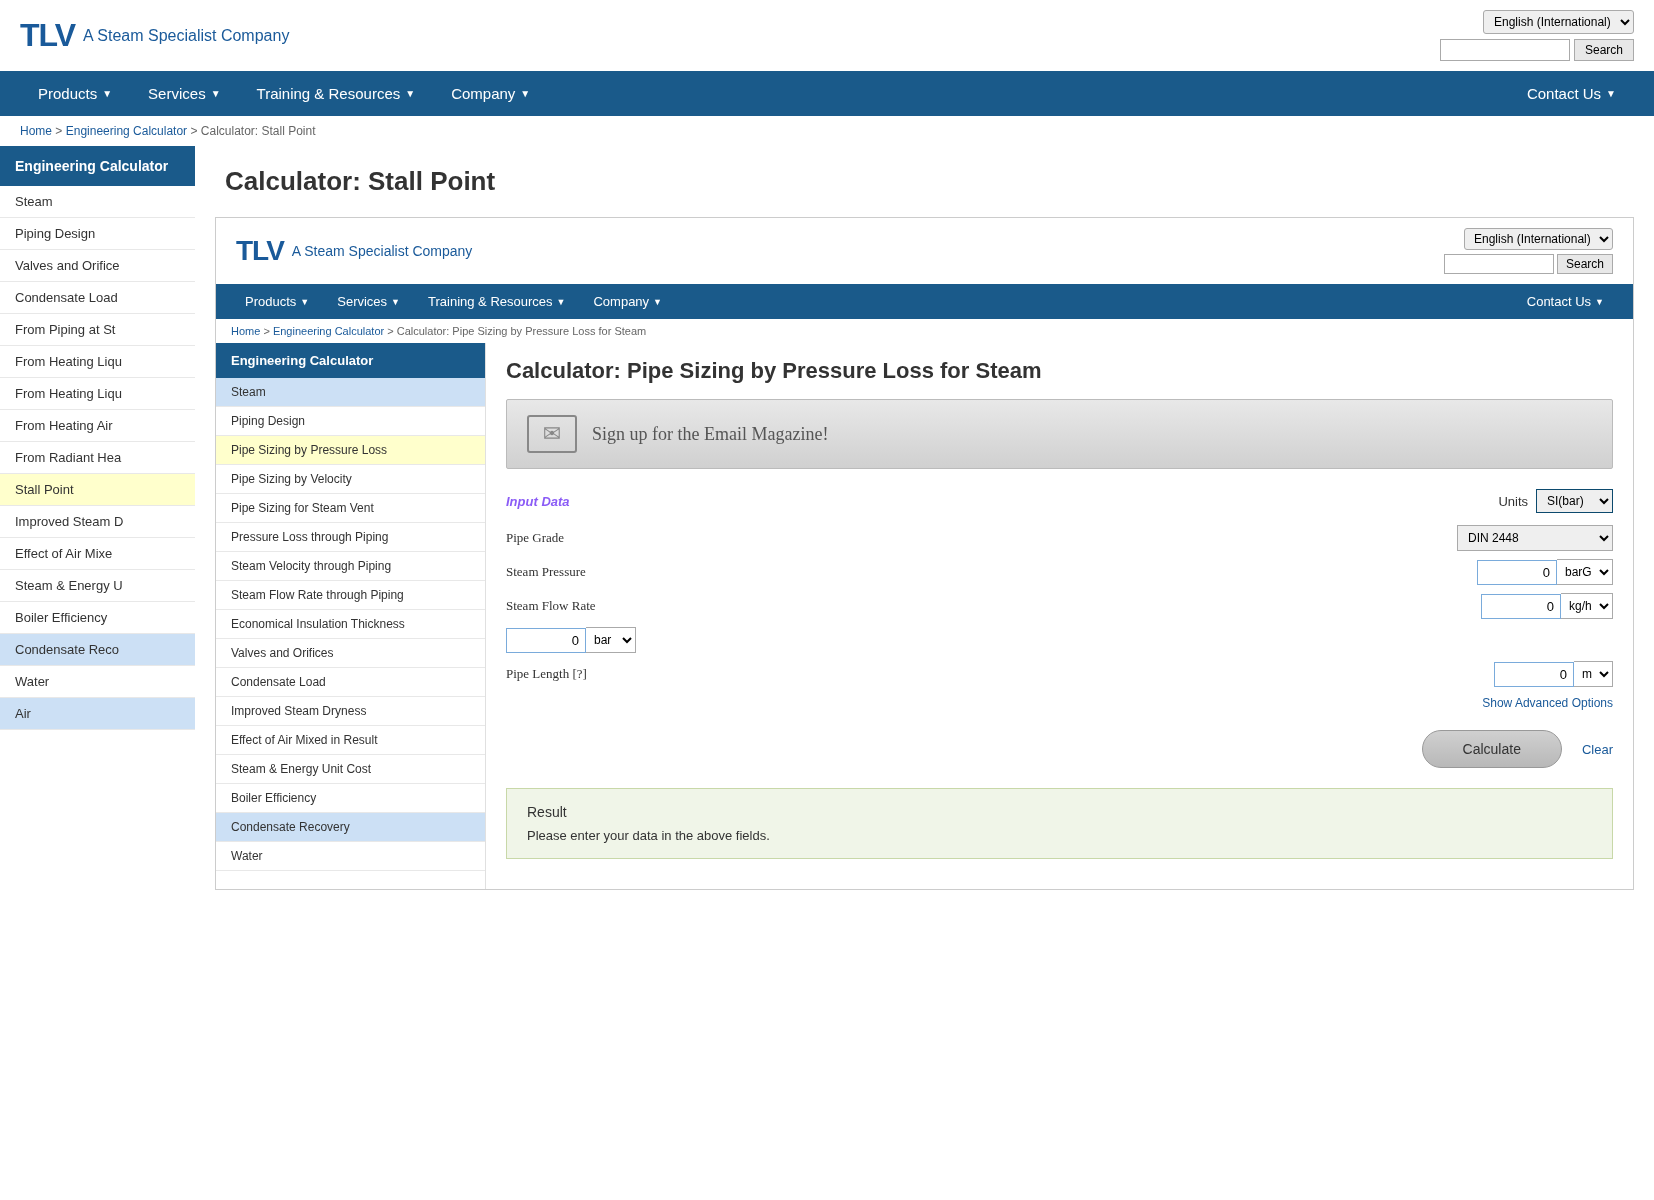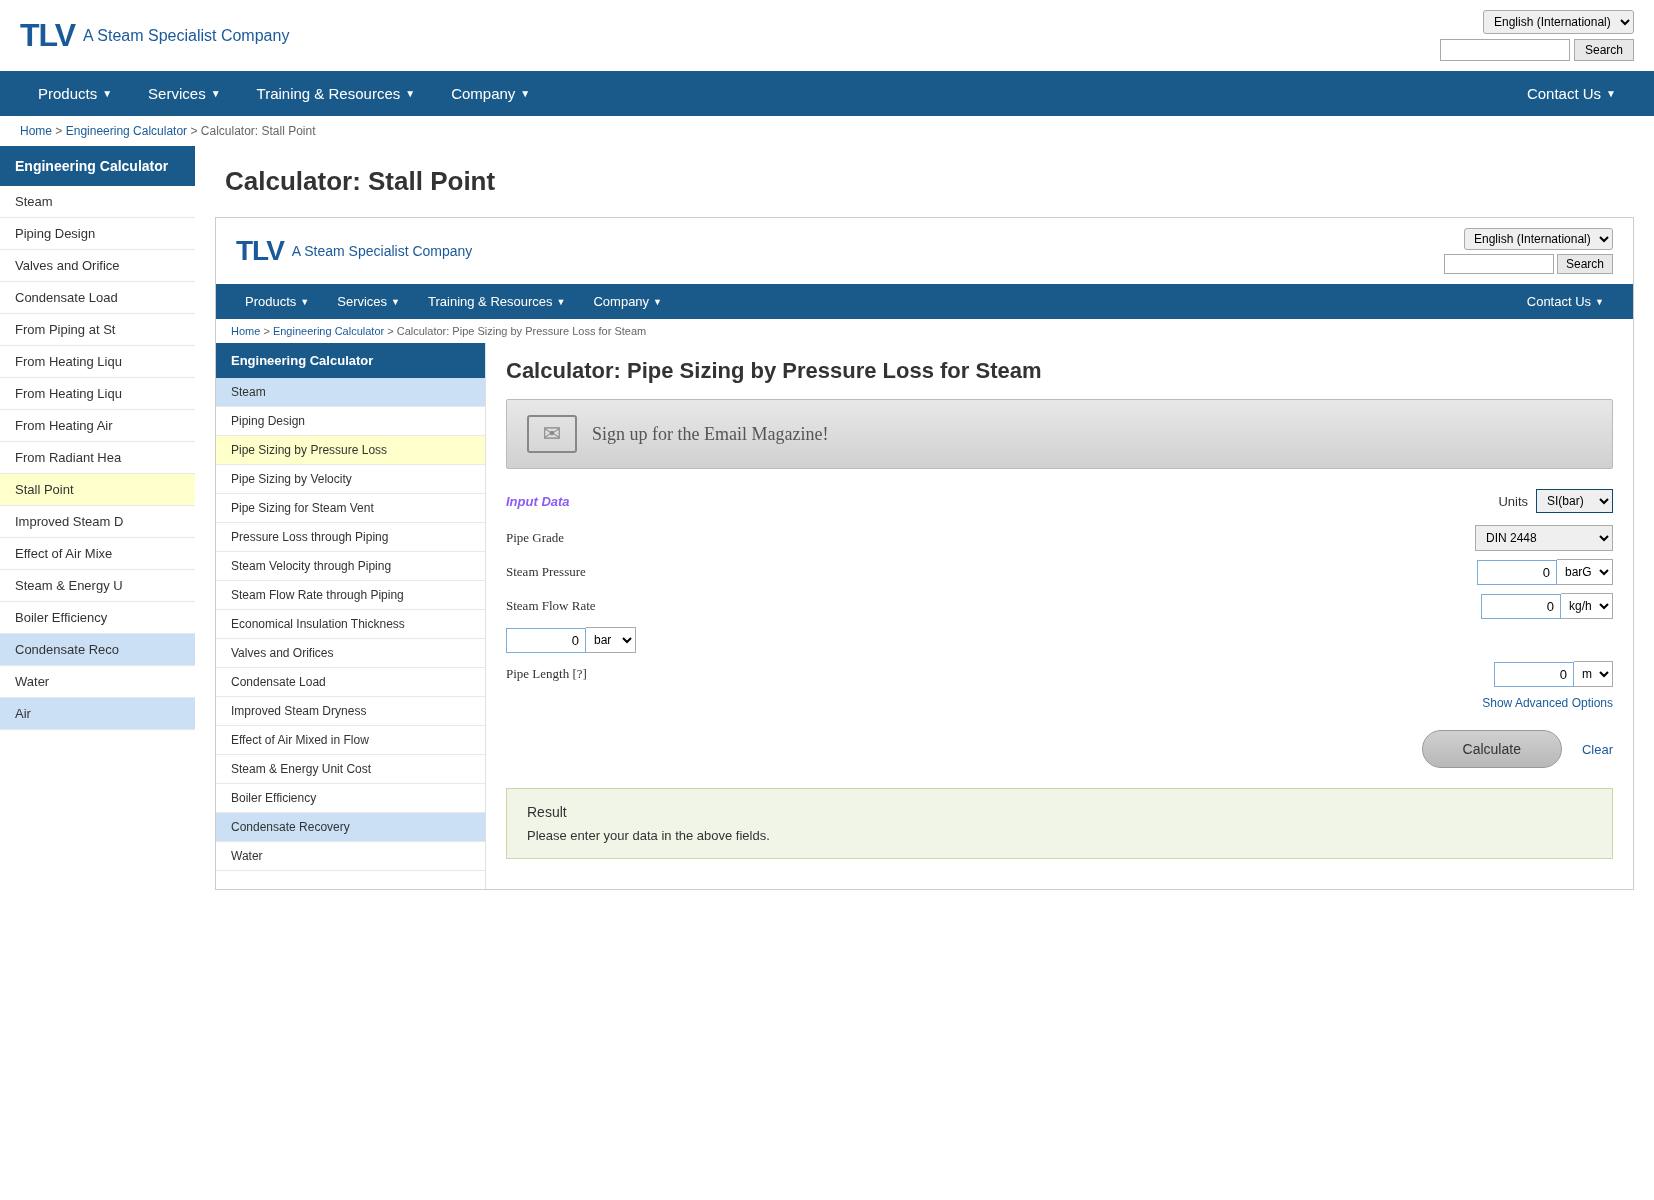--- a/index.html
+++ b/index.html
@@ -357,21 +357,21 @@
       text-align: right;
     }
     .unit-select {
       padding: 4px 4px;
       border: 1px solid #aaa;
       border-left: none;
       font-size: 12px;
       background: #fff;
     }
     .pipe-grade-select {
-      width: 138px;
+      width: 156px;
       padding: 4px 6px;
       border: 1px solid #aaa;
       font-size: 12px;
       margin-left: 40px;
     }
 
     .advanced-link {
       text-align: right;
       margin-top: 5px;
     }
@@ -562,21 +562,21 @@
             <div class="inner-sidebar-item active-item">Pipe Sizing by Pressure Loss</div>
             <div class="inner-sidebar-item">Pipe Sizing by Velocity</div>
             <div class="inner-sidebar-item">Pipe Sizing for Steam Vent</div>
             <div class="inner-sidebar-item">Pressure Loss through Piping</div>
             <div class="inner-sidebar-item">Steam Velocity through Piping</div>
             <div class="inner-sidebar-item">Steam Flow Rate through Piping</div>
             <div class="inner-sidebar-item">Economical Insulation Thickness</div>
             <div class="inner-sidebar-item">Valves and Orifices</div>
             <div class="inner-sidebar-item">Condensate Load</div>
             <div class="inner-sidebar-item">Improved Steam Dryness</div>
-            <div class="inner-sidebar-item">Effect of Air Mixed in Flow</div>
+            <div class="inner-sidebar-item">Effect of Air Mixed in Result</div>
             <div class="inner-sidebar-item">Steam &amp; Energy Unit Cost</div>
             <div class="inner-sidebar-item">Boiler Efficiency</div>
             <div class="inner-sidebar-item highlighted-item">Condensate Recovery</div>
             <div class="inner-sidebar-item">Water</div>
           </div>
 
           <div class="inner-main">
             <div class="inner-page-title">Calculator: Pipe Sizing by Pressure Loss for Steam</div>
 
             <div class="email-banner">

